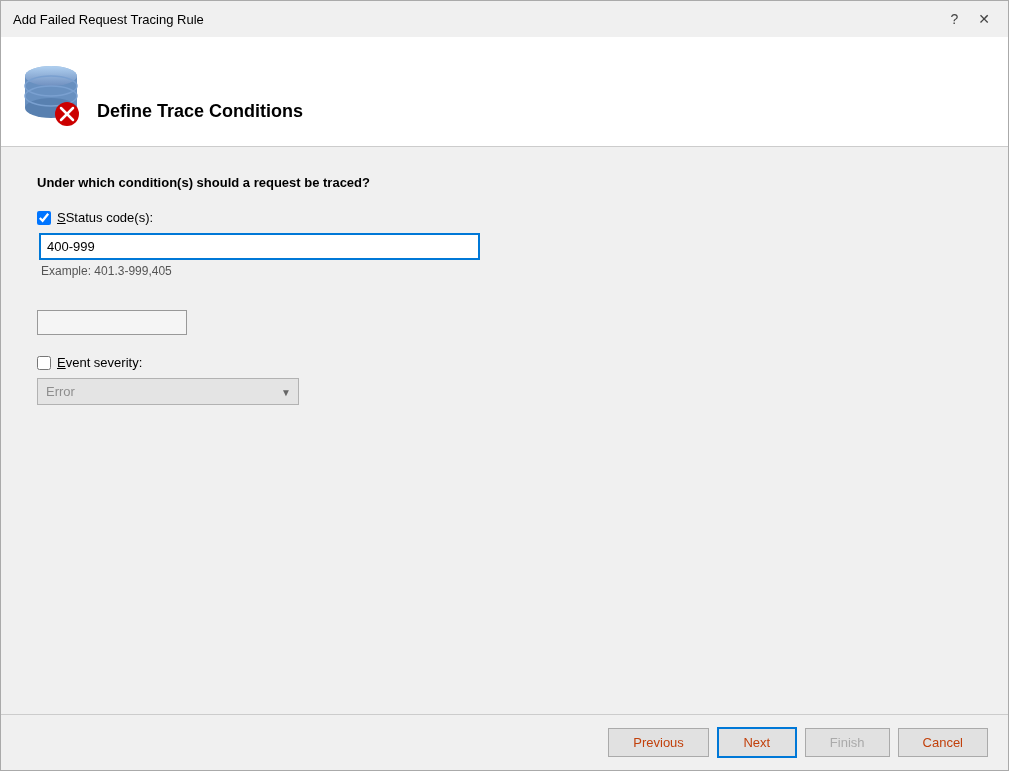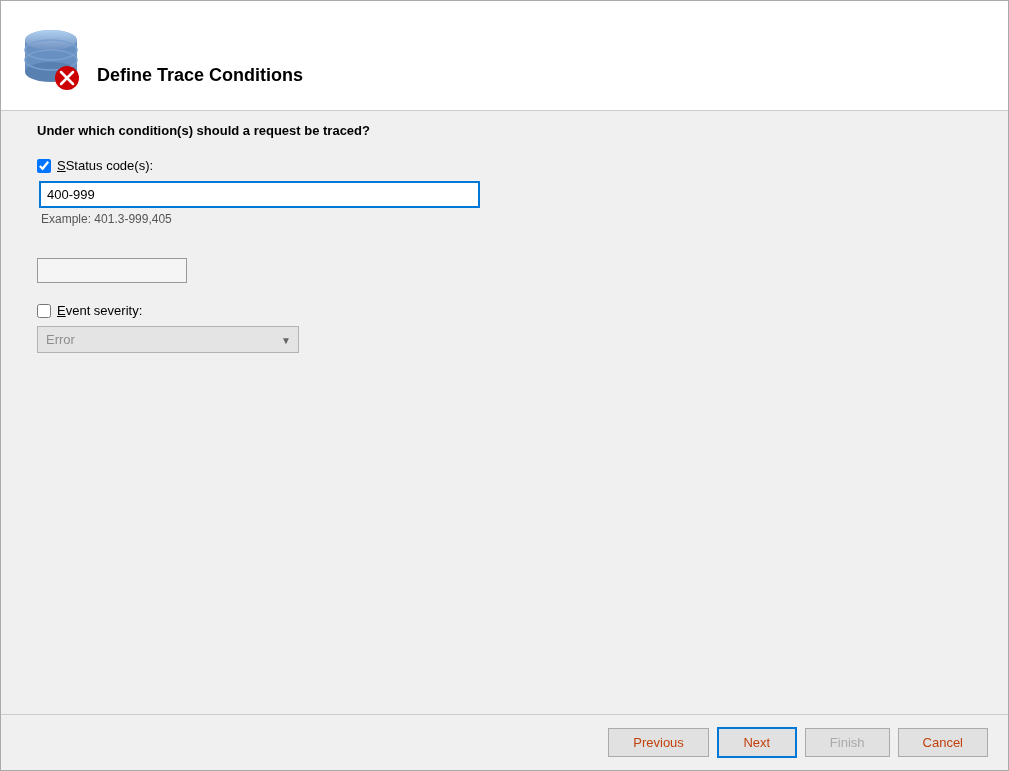--- a/index.html
+++ b/index.html
@@ -83,21 +83,21 @@
 
     .header-title {
       font-size: 18px;
       font-weight: bold;
       color: #000;
       margin-top: 40px;
     }
 
     .content-area {
       flex: 1;
-      padding: 12px 36px;
+      padding: 28px 36px;
       background: #f0f0f0;
       overflow-y: auto;
     }
 
     .question-label {
       font-weight: bold;
       margin-bottom: 20px;
       font-size: 13px;
     }
 
@@ -208,20 +208,29 @@
 
     .underline-char {
       text-decoration: underline;
     }
   </style>
 </head>
 <body>
 
 <div class="dialog">
 
+  <div class="title-bar">
+    <div class="title-bar-left">
+      <span class="title-bar-title">Add Failed Request Tracing Rule</span>
+    </div>
+    <div class="title-bar-controls">
+      <button class="title-bar-btn">?</button>
+      <button class="title-bar-btn">✕</button>
+    </div>
+  </div>
 
   <div class="header-section">
     <div class="header-icon">
       
       <svg width="60" height="64" viewBox="0 0 60 64">
 
         <ellipse cx="30" cy="14" rx="26" ry="10" fill="#8ab0d8"></ellipse>
         <rect x="4" y="14" width="52" height="32" fill="#6890c0"></rect>
         <ellipse cx="30" cy="46" rx="26" ry="10" fill="#5880b0"></ellipse>
 

